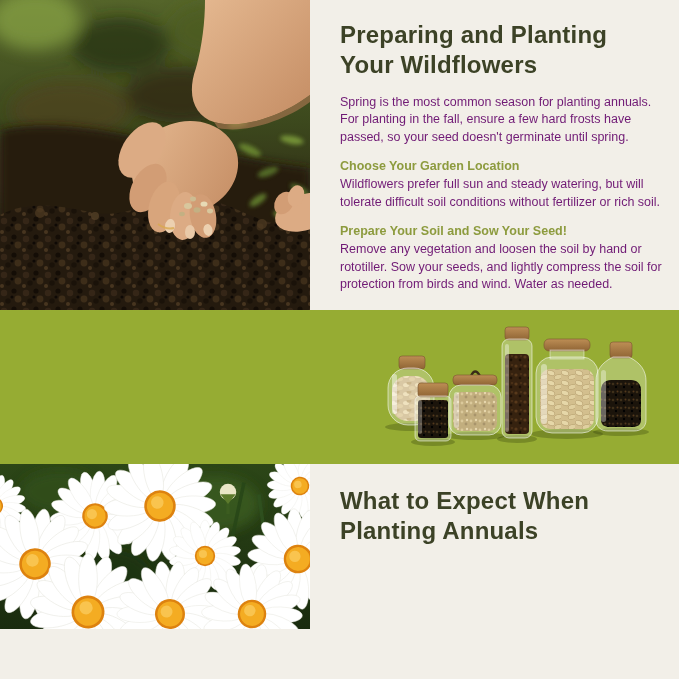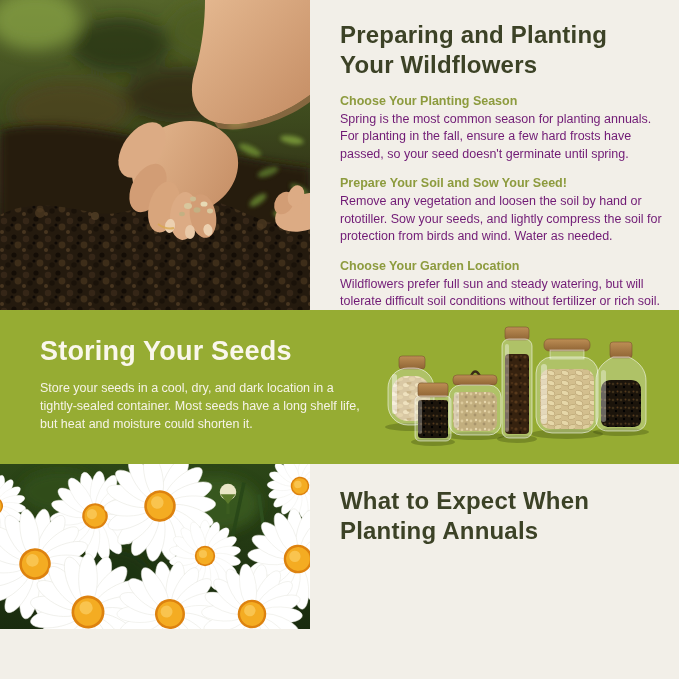--- a/index.html
+++ b/index.html
@@ -134,41 +134,36 @@
           <ellipse cx="306" cy="212" rx="32" ry="18" fill="#dcab84" transform="rotate(-18 306 212)"></ellipse>
           <ellipse cx="284" cy="203" rx="9" ry="12" fill="#d29d75" transform="rotate(30 284 203)"></ellipse>
           <ellipse cx="296" cy="196" rx="8" ry="11" fill="#dcab84" transform="rotate(20 296 196)"></ellipse>
         </g>
       </svg>
     </div>
     <div class="panel top-panel">
       <h1 class="main-heading">Preparing and Planting Your Wildflowers</h1>
 
       <div class="sub-item">
-        <div class="sub-title">Choose Your Planting Season</div>
         <div class="sub-body">Spring is the most common season for planting annuals. For planting in the fall, ensure a few hard frosts have passed, so your seed doesn't germinate until spring.</div>
+      </div>
+
+      <div class="sub-item">
+        <div class="sub-title">Choose Your Garden Location</div>
+        <div class="sub-body">Wildflowers prefer full sun and steady watering, but will tolerate difficult soil conditions without fertilizer or rich soil.</div>
       </div>
 
       <div class="sub-item">
         <div class="sub-title">Prepare Your Soil and Sow Your Seed!</div>
         <div class="sub-body">Remove any vegetation and loosen the soil by hand or rototiller. Sow your seeds, and lightly compress the soil for protection from birds and wind. Water as needed.</div>
       </div>
-
-      <div class="sub-item">
-        <div class="sub-title">Choose Your Garden Location</div>
-        <div class="sub-body">Wildflowers prefer full sun and steady watering, but will tolerate difficult soil conditions without fertilizer or rich soil.</div>
-      </div>
     </div>
   </section>
 
   <section class="band">
-    <div class="band-text">
-      <h2 class="band-heading">Storing Your Seeds</h2>
-      <div class="band-body">Store your seeds in a cool, dry, and dark location in a tightly-sealed container. Most seeds have a long shelf life, but heat and moisture could shorten it.</div>
-    </div>
     <div class="jars-wrap">
       <svg width="300" height="154" viewBox="0 0 300 154">
         <defs>
           <linearGradient id="cork" x1="0" y1="0" x2="0" y2="1">
             <stop offset="0" stop-color="#bd8e55"></stop>
             <stop offset="1" stop-color="#8f6434"></stop>
           </linearGradient>
           <pattern id="pBeans" width="12" height="9" patternUnits="userSpaceOnUse">
             <rect width="12" height="9" fill="#d9c8a4"></rect>
             <ellipse cx="3" cy="3" rx="3" ry="2" fill="#efe2bf"></ellipse>

